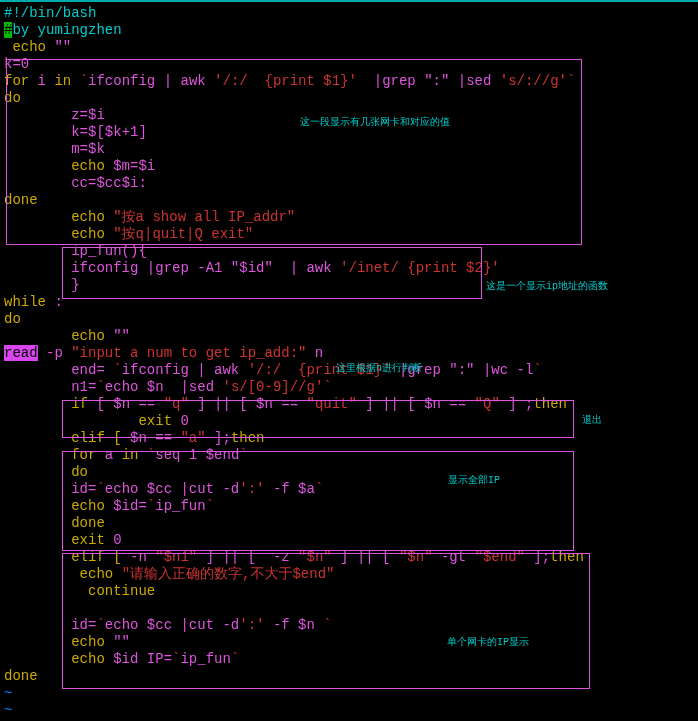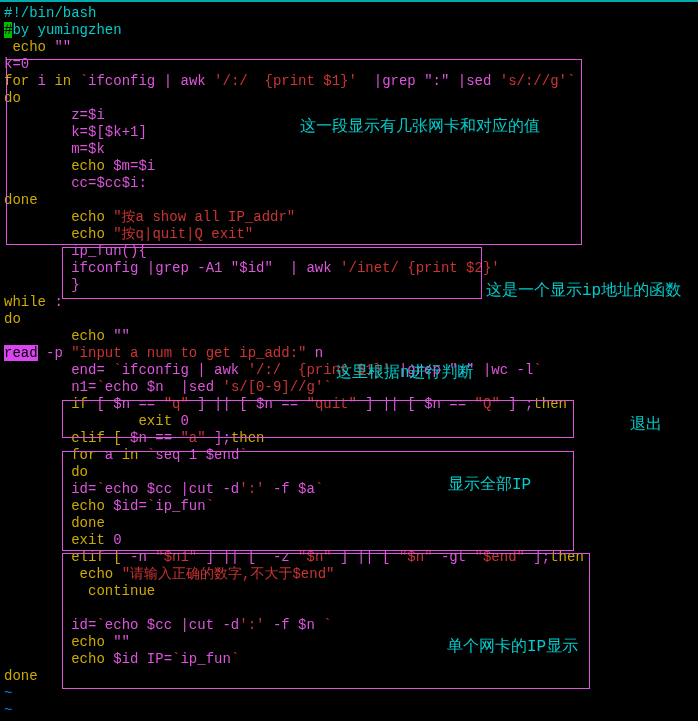--- a/index.html
+++ b/index.html
@@ -24,33 +24,33 @@
   .hi-read { background: #d946ef; color: #000; }
   .tilde { color: #08f; }
   .box {
     position: absolute;
     border: 1px solid #d5d;
     pointer-events: none;
   }
   .annot {
     position: absolute;
     color: #0cc;
-    font-size: 16px;
+    font-size: 10px;
     pointer-events: none;
   }
   
   .b1 { left: 6px;  top: 59px;  width: 576px; height: 186px; }
   .b2 { left: 62px; top: 247px; width: 420px; height: 52px; }
   .b3 { left: 62px; top: 400px; width: 512px; height: 38px; }
   .b4 { left: 62px; top: 451px; width: 512px; height: 100px; }
   .b5 { left: 62px; top: 553px; width: 528px; height: 136px; }
   .a1 { left: 300px; top: 116px; }
   .a2 { left: 486px; top: 280px; }
   .a3 { left: 336px; top: 362px; }
-  .a4 { left: 582px; top: 414px; margin-left: 48px; }
+  .a4 { left: 582px; top: 414px; }
   .a5 { left: 448px; top: 474px; }
   .a6 { left: 440px; top: 636px; margin-left: 7px; }
 </style>
 </head>
 <body>
 
 <div class="topbar"></div>
 
 <div>
 <span class="line"><span class="cy">#!/bin/bash</span></span>

